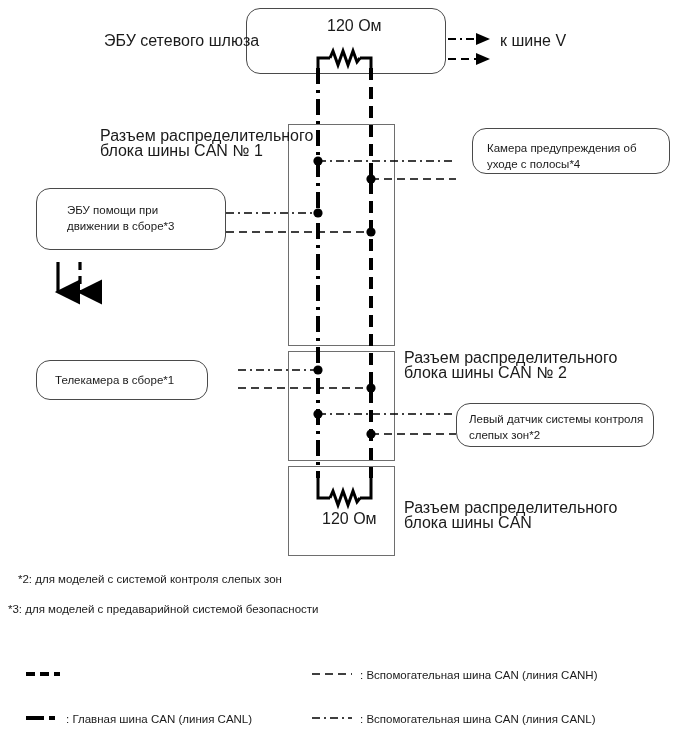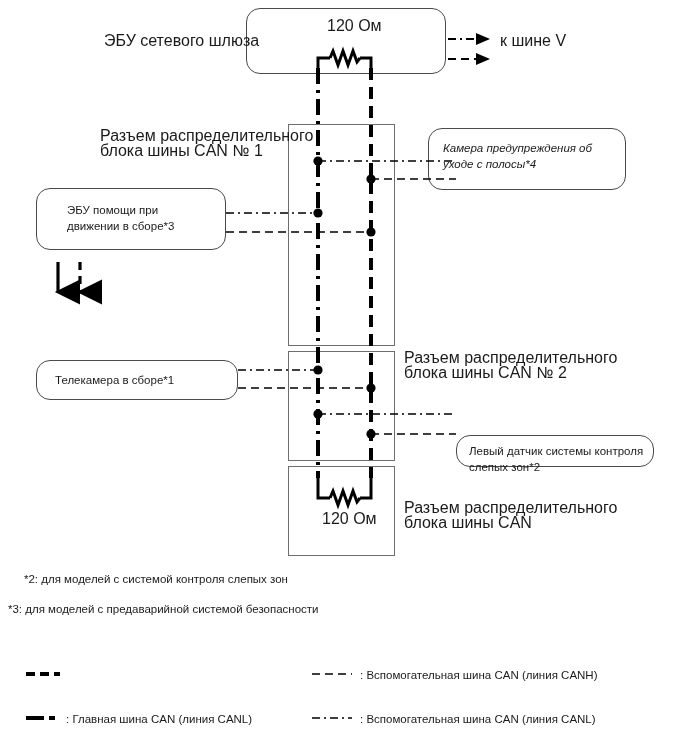--- a/index.html
+++ b/index.html
@@ -60,35 +60,35 @@
     font-size: 11.5px;
   }
 </style>
 </head>
 <body>
 
 <div id="page">
 
   <div class="rbox" style="left:246px; top:8px; width:200px; height:66px;"></div>
 
-  <div class="rbox" style="left:428px; top:128px; width:198px; height:62px;font-style:italic;">
+  <div class="rbox" style="left:472px; top:128px; width:198px; height:46px;">
     <div class="lbl" style="left:14px; top:12px;">Камера предупреждения об
 уходе с полосы*4</div>
   </div>
 
   <div class="rbox" style="left:36px; top:188px; width:190px; height:62px;">
     <div class="lbl" style="left:30px; top:14px;">ЭБУ помощи при
 движении в сборе*3</div>
   </div>
 
-  <div class="rbox" style="left:36px; top:360px; width:202px; height:40px;">
+  <div class="rbox" style="left:36px; top:360px; width:172px; height:40px;">
     <div class="lbl" style="left:18px; top:12px;">Телекамера в сборе*1</div>
   </div>
 
-  <div class="rbox" style="left:456px; top:403px; width:198px; height:32px;margin-top:32px;">
+  <div class="rbox" style="left:456px; top:403px; width:198px; height:44px;">
     <div class="lbl" style="left:12px; top:8px;">Левый датчик системы контроля
 слепых зон*2</div>
   </div>
 
   <div class="sqbox" style="left:288px; top:124px; width:107px; height:222px;"></div>
 
   <div class="sqbox" style="left:288px; top:351px; width:107px; height:110px;"></div>
 
   <div class="sqbox" style="left:288px; top:466px; width:107px; height:90px;"></div>
 
@@ -103,21 +103,21 @@
   <div class="txt" style="left:404px; top:500px;">Разъем распределительного
 блока шины CAN</div>
 
   <div class="txt" style="left:500px; top:33px;">к шине V</div>
 
 
   <div class="txt" style="left:327px; top:18px;">120 Ом</div>
 
   <div class="txt" style="left:322px; top:511px;">120 Ом</div>
 
-  <div class="note" style="left:24px; top:573px;">*2: для моделей с системой контроля слепых зон</div>
+  <div class="note" style="left:18px; top:573px;">*2: для моделей с системой контроля слепых зон</div>
   <div class="note" style="left:8px; top:603px;">*3: для моделей с предаварийной системой безопасности</div>
 
   <div class="legend-txt" style="left:66px; top:712px;">: Главная шина CAN (линия CANL)</div>
   <div class="legend-txt" style="left:360px; top:668px;">: Вспомогательная шина CAN (линия CANH)</div>
   <div class="legend-txt" style="left:360px; top:712px;">: Вспомогательная шина CAN (линия CANL)</div>
 
   <svg class="overlay" viewBox="0 0 688 755" xmlns="http://www.w3.org/2000/svg">
     <defs>
       <marker id="arr" markerWidth="8" markerHeight="8" refX="6" refY="3" orient="auto" markerUnits="strokeWidth">
         <path d="M0,0 L7,3 L0,6 z" fill="#000"></path>

